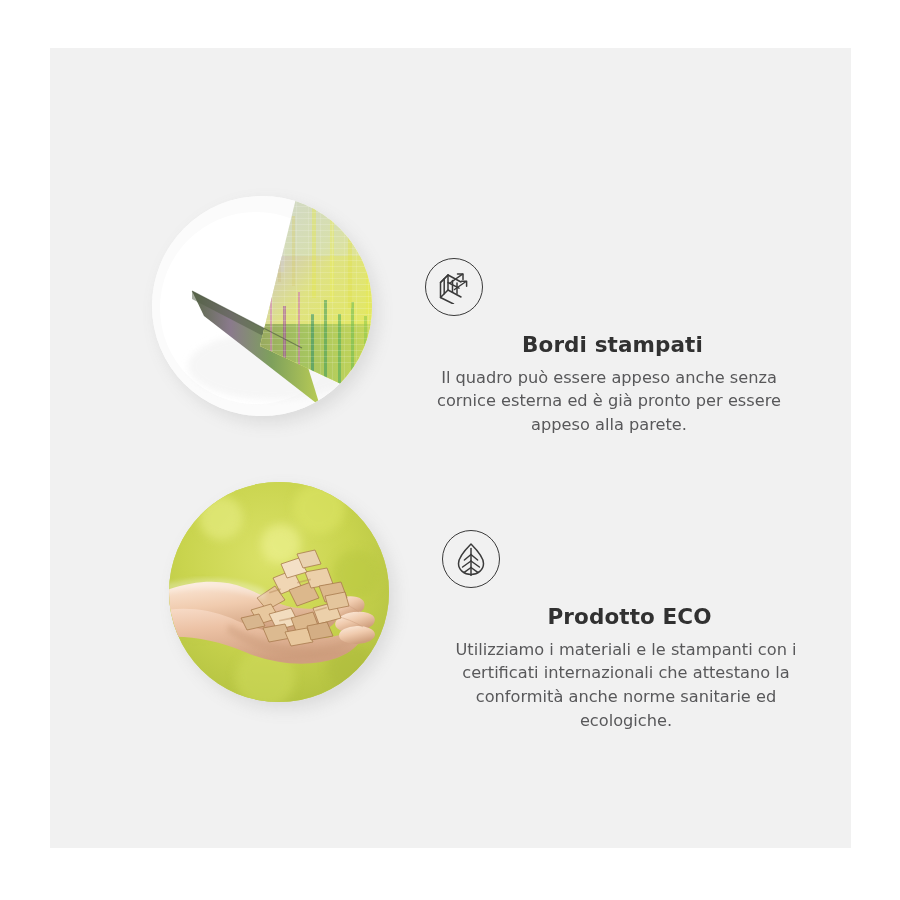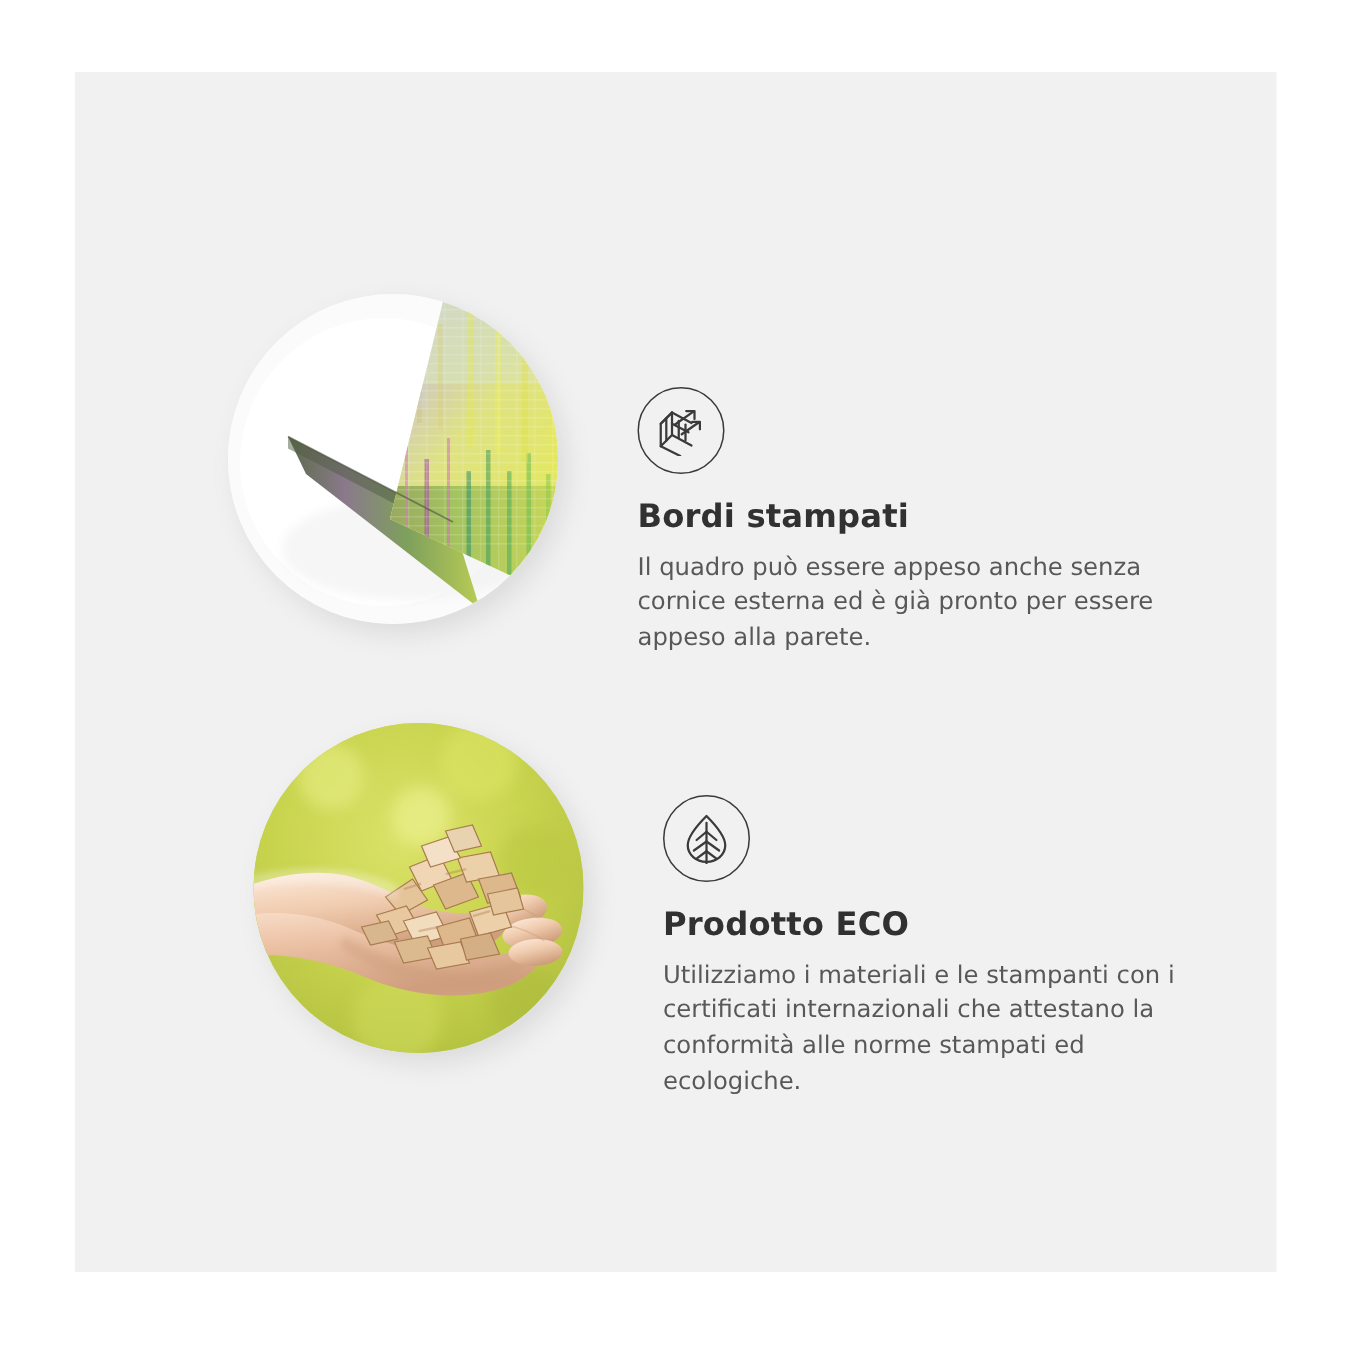--- a/index.html
+++ b/index.html
@@ -23,20 +23,21 @@
   }
 
   
   .panel {
     position: absolute;
     left: 50px;
     top: 48px;
     width: 801px;
     height: 800px;
     background: #f1f1f1;
+    text-align: center;
   }
 
   
   .feature {
     position: absolute;
     display: block;
   }
   #feature-edges  { left: 0;  top: 148px; width: 801px; height: 270px; }
   #feature-eco    { left: 17px;  top: 434px; width: 801px; height: 280px; }
 
@@ -366,18 +367,18 @@
 
             <path d="M16 12.5 L9.4 18"></path>
             <path d="M16 12.5 L22.6 18"></path>
             <path d="M16 19 L7.6 25"></path>
             <path d="M16 19 L24.4 25"></path>
             <path d="M16 25.5 L9.6 30.2"></path>
             <path d="M16 25.5 L22.4 30.2"></path>
           </svg>
         </span>
         <h2 class="feature-title">Prodotto ECO</h2>
-        <p class="feature-body">Utilizziamo i materiali e le stampanti con i certificati internazionali che attestano la conformità alle norme stampati ed ecologiche.</p>
+        <p class="feature-body">Utilizziamo i materiali e le stampanti con i certificati internazionali che attestano la conformità anche norme sanitarie ed ecologiche.</p>
       </div>
     </div>
 
   </div>
 </div>
 
 </body></html>

